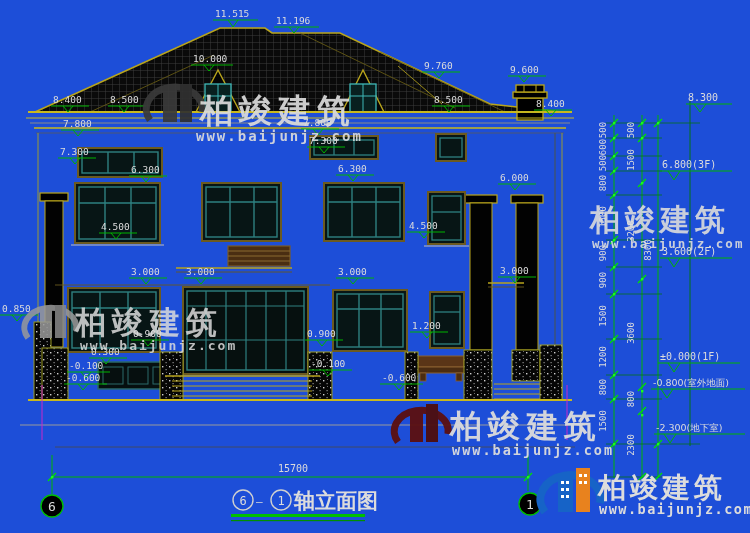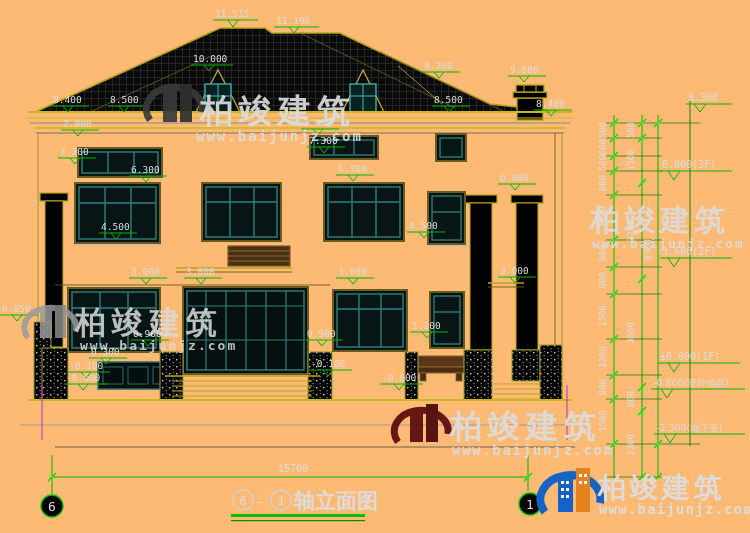--- a/index.html
+++ b/index.html
@@ -1,16 +1,16 @@
 <!DOCTYPE html>
 <html><head>
 <meta charset="utf-8">
 <style>
   html,body{margin:0;padding:0;background:#000;}
-  .stage{position:relative;width:750px;height:533px;background:#fdba74;overflow:hidden;
+  .stage{position:relative;width:750px;height:533px;background:#1d4ed8;overflow:hidden;
          font-family:"DejaVu Sans", sans-serif;}
   svg text{font-family:"DejaVu Sans Mono", monospace;fill:#dcdcdc;}
   svg text.cjk{font-family:"DejaVu Sans", sans-serif;}
 </style>
 </head>
 <body>
 
 <div class="stage">
 <svg width="750" height="533" viewBox="0 0 750 533">
   <defs>

